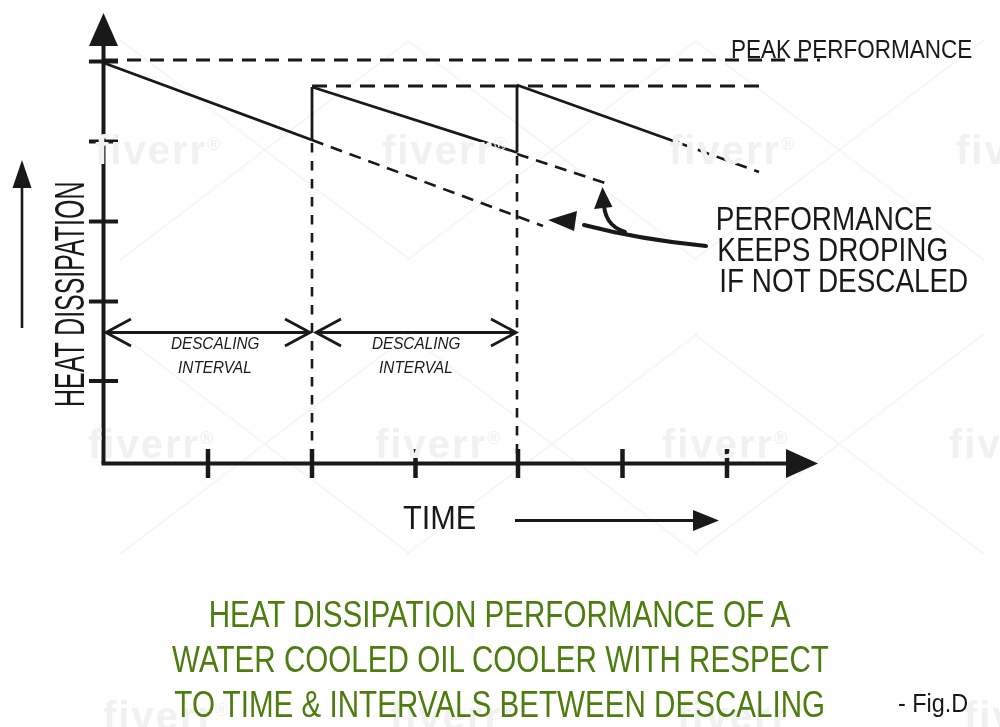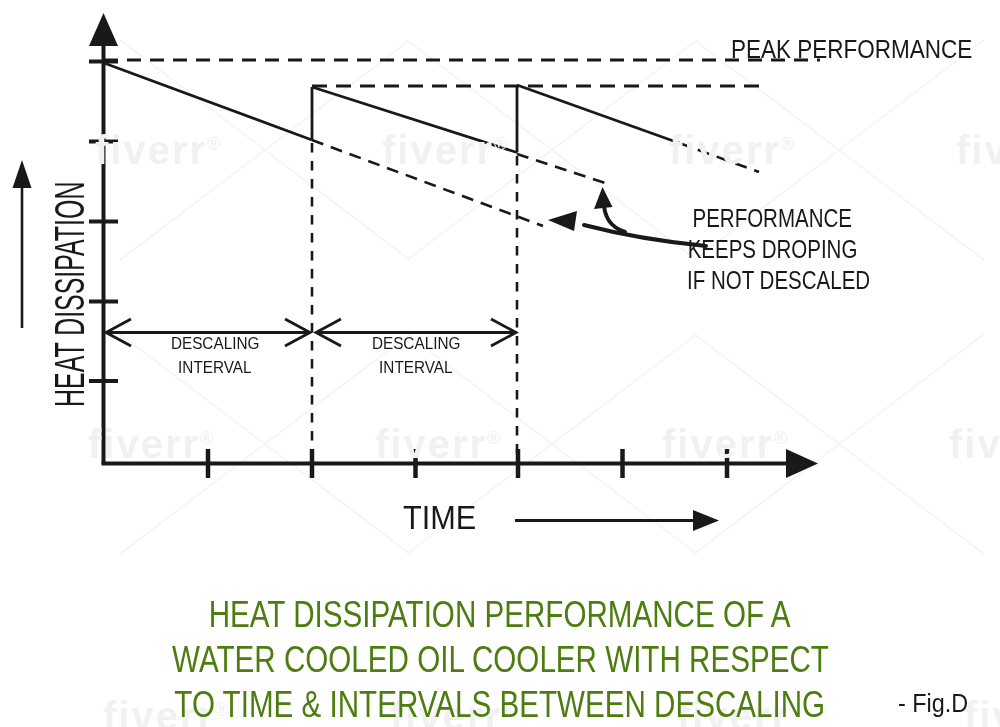--- a/index.html
+++ b/index.html
@@ -8,24 +8,24 @@
     background:#ffffff; overflow:hidden;
     font-family:"Liberation Sans", sans-serif;
     color:#191919;
   }
   #diagram-svg { position:absolute; left:0; top:0; }
   .lbl { position:absolute; color:#191919; white-space:nowrap; line-height:1.2; }
   .cx { display:inline-block; white-space:nowrap; }
 
   #peak-label { left:731px; top:34px; font-size:25px; transform:scaleX(0.9); transform-origin:0 0; }
 
-  #note-block { left:667px; top:203px; width:210px; text-align:center; font-size:25px; line-height:31px; }
+  #note-block { left:692px; top:203px; width:210px; text-align:center; font-size:34px; line-height:31px; }
   #note-block .cx { transform:scaleX(0.82); transform-origin:50% 50%; }
 
-  .interval-label { width:160px; text-align:center; font-size:17px; line-height:23.5px; top:332px; }
+  .interval-label { width:160px; text-align:center; font-size:17px; line-height:23.5px; top:332px;font-style:italic; }
   .interval-label .cx { transform:scaleX(0.9); transform-origin:50% 50%; }
   #interval-label-1 { left:135px; }
   #interval-label-2 { left:336px; }
 
   #time-label { left:403px; top:498px; font-size:33px; transform:scaleX(0.93); transform-origin:0 0; }
 
   #y-axis-label { left:44px; top:407px; font-size:43px;
     transform:rotate(-90deg) scaleX(0.58); transform-origin:0 0; }
 
   #caption { position:absolute; left:0; right:0; top:592px; text-align:center;

